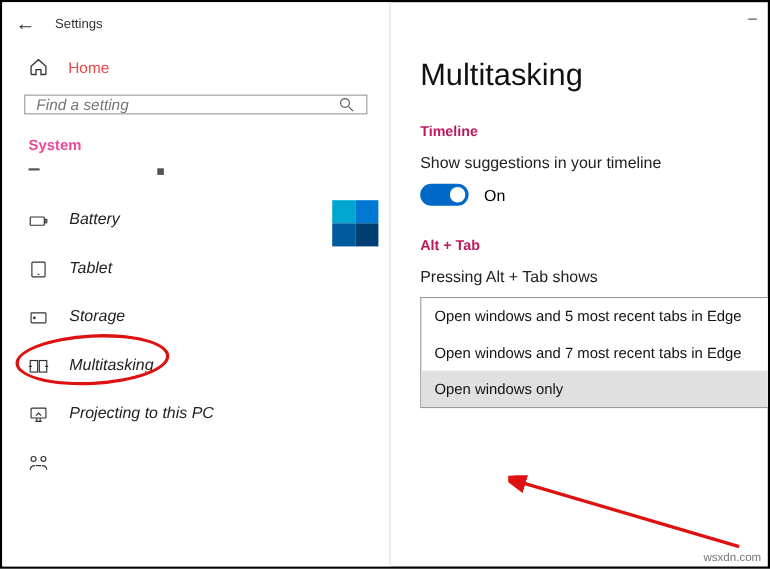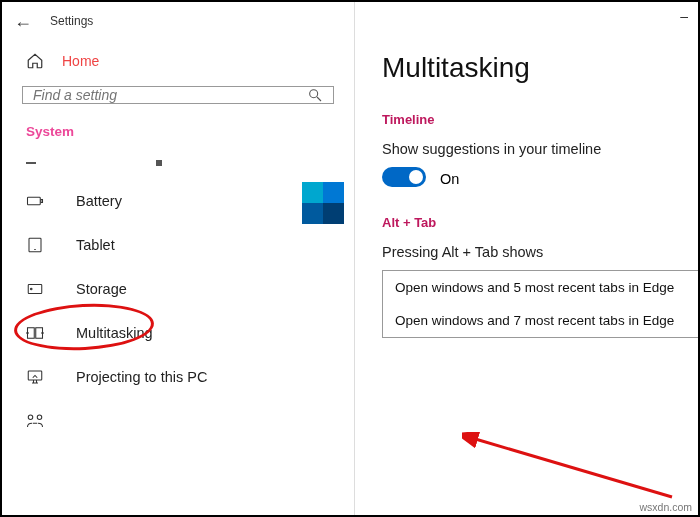--- a/index.html
+++ b/index.html
@@ -10,21 +10,21 @@
   .titlebar .title { font-size: 12px; color: #333; }
   .wincontrols { position: absolute; right: 10px; top: 6px; font-size: 14px; color: #333; }
   .home-row { display: flex; align-items: center; padding: 12px 24px 16px 24px; gap: 18px; }
   .home-row .icon { width: 18px; height: 18px; color: #333; }
   .home-row .label { font-size: 14px; color: #ef4444; }
   .searchwrap { margin: 0 20px 18px 20px; border: 1px solid #999; height: 18px; display: flex; align-items: center; padding: 0 10px; }
   .searchwrap input { border: none; outline: none; flex: 1; font-size: 14px; font-style: italic; color: #666; background: transparent; }
   .searchwrap .sicon { width: 16px; height: 16px; color: #555; }
   .section-title { font-size: 13.5px; font-weight: 600; padding: 2px 24px 8px; color: #ec4899; }
   .navlist { display: flex; flex-direction: column; }
-  .navitem { display: flex; align-items: center; gap: 32px; padding: 13px 24px; cursor: default; position: relative; }
+  .navitem { display: flex; gap: 19px; padding: 13px 24px; cursor: default; position: relative; font-style: italic; }
   .navitem .nicon { width: 18px; height: 18px; color: #333; flex-shrink: 0; }
   .navitem .nlabel { font-size: 14.5px; color: #222; }
   .truncated { height: 32px; padding: 6px 24px; }
   .truncated .dot { width: 6px; height: 6px; background: #555; }
   .circle-mark { position: absolute; border: 3px solid #d11; border-radius: 50%/50%; width: 140px; height: 46px; left: 12px; top: -7px; transform: rotate(-3deg); pointer-events: none; }
   .logomark { position: absolute; left: 300px; top: 180px; width: 42px; height: 42px; }
   .logomark div { position:absolute; width:50%; height:50%; }
   .lm1{left:0;top:0;background:#00a7cf;} .lm2{right:0;top:0;background:#0078d4;} .lm3{left:0;bottom:0;background:#005a9e;} .lm4{right:0;bottom:0;background:#003e73;}
   .main { position: absolute; left: 356px; top: 0; right: 0; bottom: 0; padding: 50px 24px 0 24px; }
   .main h1 { font-size: 28px; font-weight: 400; margin-bottom: 28px; color: #111; }
@@ -144,20 +144,21 @@
   <div class="toggle-row">
     <div class="toggle"></div>
     <span class="toggle-label">On</span>
   </div>
 
   <h2>Alt + Tab</h2>
   <div class="caption">Pressing Alt + Tab shows</div>
   <div class="dropdown">
     <div class="dropitem">Open windows and 5 most recent tabs in Edge</div>
     <div class="dropitem">Open windows and 7 most recent tabs in Edge</div>
+    <div class="dropitem sel">Open windows only</div>
   </div>
 </div>
 
 <svg class="arrow" viewBox="0 0 220 70">
   <defs>
       <marker id="ah" markerWidth="10" markerHeight="10" refX="2" refY="3" orient="auto">
         <path d="M0,0 L0,6 L8,3 z" fill="#d11"></path>
       </marker>
     </defs>
   <line x1="210" y1="65" x2="10" y2="6" stroke="#d11" stroke-width="3" marker-end="url(#ah)"></line>

